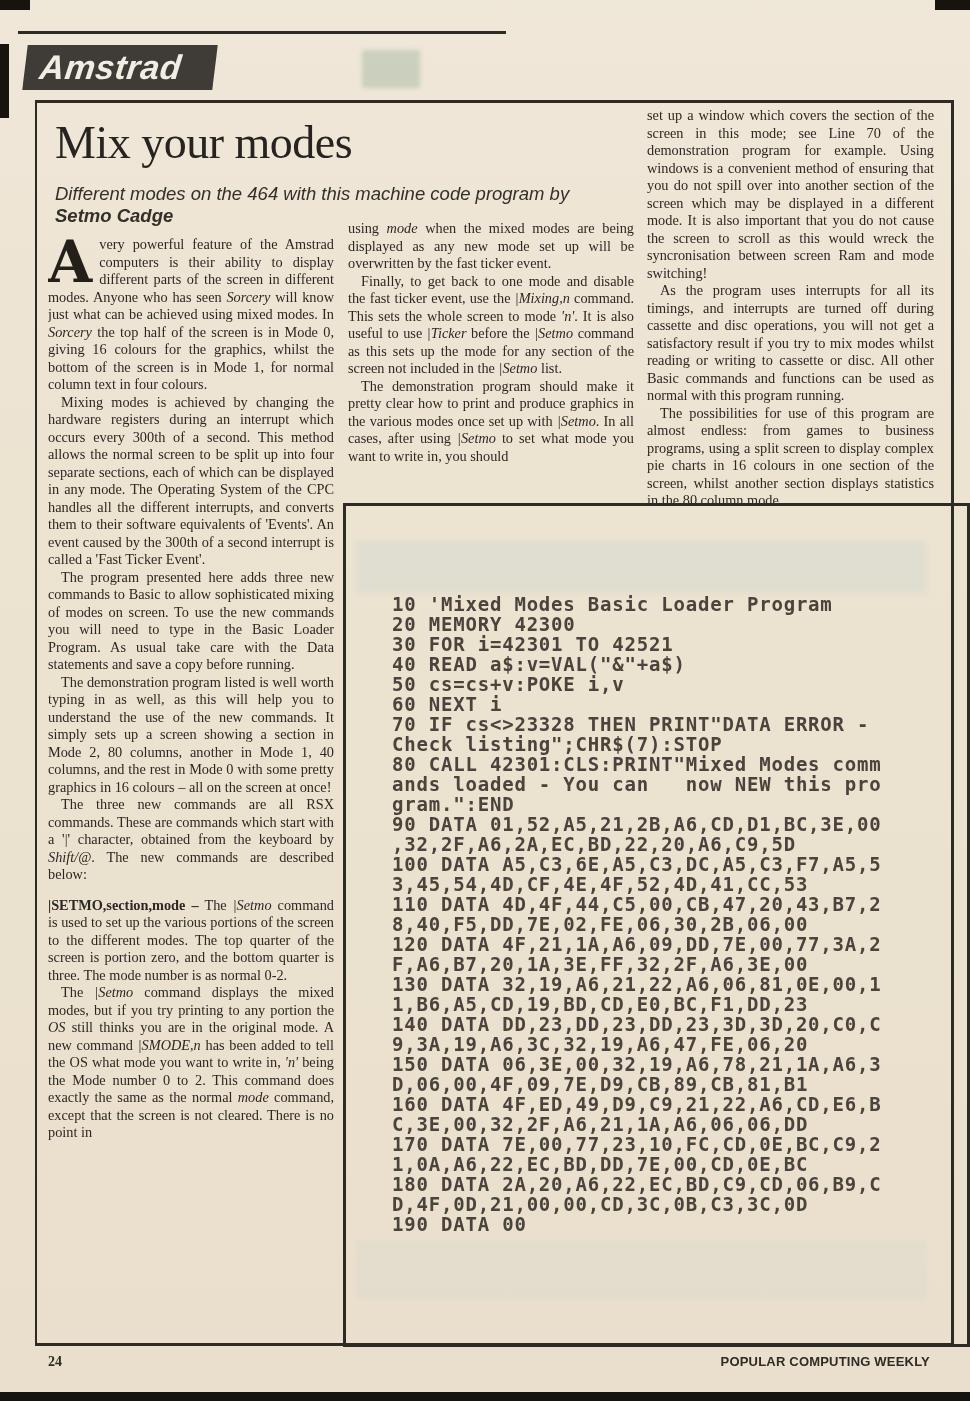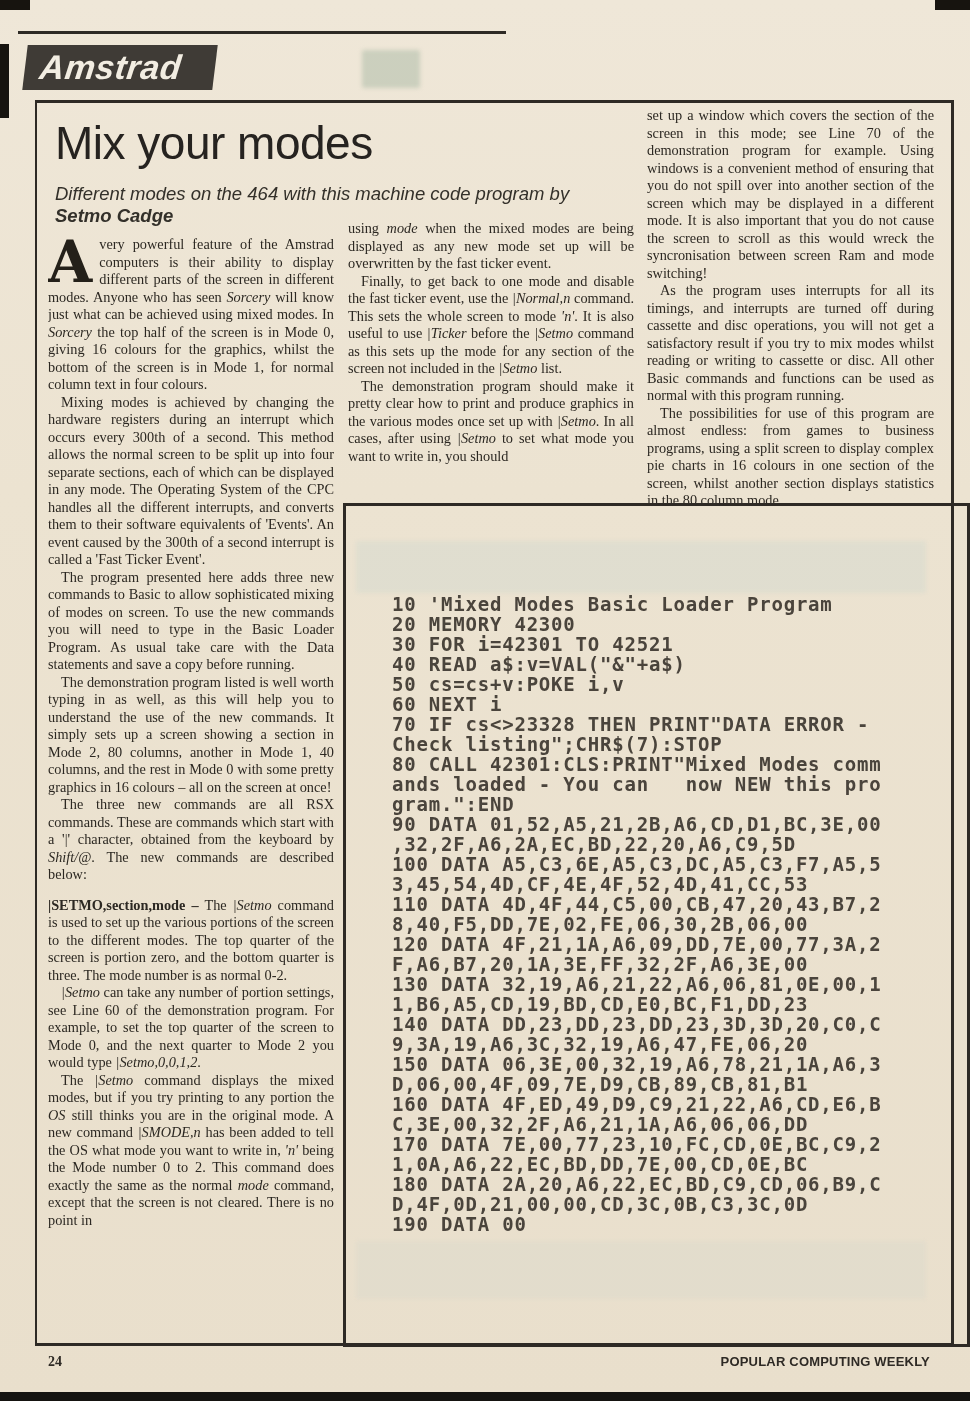--- a/index.html
+++ b/index.html
@@ -26,21 +26,21 @@
     font-style:italic;font-weight:bold;font-size:34px;color:#f2ede2;padding-left:15px;letter-spacing:0.5px;
   }
   
   .frame{
     position:absolute;left:35px;top:100px;width:919px;height:1246px;
     border:2px solid var(--rule);border-top-width:3px;border-bottom-width:3px;border-right-width:3px;
     box-sizing:border-box;
   }
   .title{
     position:absolute;left:55px;top:116px;
-    font-family:Liberation Sans, sans-serif;font-weight:500;
+    font-family:Liberation Serif, serif;font-weight:500;
     font-size:46px;letter-spacing:-0.5px;color:#262320;
   }
   .standfirst{
     position:absolute;left:55px;top:183px;width:565px;
     font-family:"Liberation Sans","DejaVu Sans",sans-serif;font-style:italic;
     font-size:18.5px;line-height:22px;color:#33302a;
   }
   
   .col{position:absolute;text-align:justify;font-size:14.3px;line-height:17.5px;overflow:hidden;}
   .col-left{left:48px;top:236px;width:286px;height:1106px;}
@@ -97,27 +97,26 @@
   <div class="title">Mix your modes</div>
   <div class="standfirst">Different modes on the 464 with this machine code program by <b>Setmo Cadge</b></div>
 
   <div class="col col-left">
     <p><span class="dropcap">A</span><span>very powerful feature of the Amstrad computers is their ability to display different parts of the screen in different modes. Anyone who has seen <i>Sorcery</i> will know just what can be achieved using mixed modes. In <i>Sorcery</i> the top half of the screen is in Mode 0, giving 16 colours for the graphics, whilst the bottom of the screen is in Mode 1, for normal column text in four colours.</span></p>
     <p class="indent">Mixing modes is achieved by changing the hardware registers during an interrupt which occurs every 300th of a second. This method allows the normal screen to be split up into four separate sections, each of which can be displayed in any mode. The Operating System of the CPC handles all the different interrupts, and converts them to their software equivalents of 'Events'. An event caused by the 300th of a second interrupt is called a 'Fast Ticker Event'.</p>
     <p class="indent">The program presented here adds three new commands to Basic to allow sophisticated mixing of modes on screen. To use the new commands you will need to type in the Basic Loader Program. As usual take care with the Data statements and save a copy before running.</p>
     <p class="indent">The demonstration program listed is well worth typing in as well, as this will help you to understand the use of the new commands. It simply sets up a screen showing a section in Mode 2, 80 columns, another in Mode 1, 40 columns, and the rest in Mode 0 with some pretty graphics in 16 colours – all on the screen at once!</p>
     <p class="indent">The three new commands are all RSX commands. These are commands which start with a '|' character, obtained from the keyboard by <i>Shift/@</i>. The new commands are described below:</p>
     <p class="lead"><b>|SETMO,section,mode –</b> The <i>|Setmo</i> command is used to set up the various portions of the screen to the different modes. The top quarter of the screen is portion zero, and the bottom quarter is three. The mode number is as normal 0-2.</p>
-    <p class="indent"><i>|Setmo</i> can take any number of portion settings, see Line 60 of the demonstration program. For example, to set the top quarter of the screen to Mode 0, and the next quarter to Mode 2 you would type <i>|Setmo,0,0,1,2</i>.</p>
     <p class="indent">The <i>|Setmo</i> command displays the mixed modes, but if you try printing to any portion the <i>OS</i> still thinks you are in the original mode. A new command <i>|SMODE,n</i> has been added to tell the OS what mode you want to write in, <i>'n'</i> being the Mode number 0 to 2. This command does exactly the same as the normal <i>mode</i> command, except that the screen is not cleared. There is no point in</p>
   </div>
 
   <div class="col col-mid">
     <p>using <i>mode</i> when the mixed modes are being displayed as any new mode set up will be overwritten by the fast ticker event.</p>
-    <p class="indent">Finally, to get back to one mode and disable the fast ticker event, use the <i>|Normal,n</i> command. This sets the whole screen to mode <i>'n'</i>. It is also useful to use <i>|Ticker</i> before the <i>|Setmo</i> command as this sets up the mode for any section of the screen not included in the <i>|Setmo</i> list.</p>
+    <p class="indent">Finally, to get back to one mode and disable the fast ticker event, use the <i>|Mixing,n</i> command. This sets the whole screen to mode <i>'n'</i>. It is also useful to use <i>|Ticker</i> before the <i>|Setmo</i> command as this sets up the mode for any section of the screen not included in the <i>|Setmo</i> list.</p>
     <p class="indent">The demonstration program should make it pretty clear how to print and produce graphics in the various modes once set up with <i>|Setmo</i>. In all cases, after using <i>|Setmo</i> to set what mode you want to write in, you should</p>
   </div>
 
   <div class="col col-right">
     <p>set up a window which covers the section of the screen in this mode; see Line 70 of the demonstration program for example. Using windows is a convenient method of ensuring that you do not spill over into another section of the screen which may be displayed in a different mode. It is also important that you do not cause the screen to scroll as this would wreck the syncronisation between screen Ram and mode switching!</p>
     <p class="indent">As the program uses interrupts for all its timings, and interrupts are turned off during cassette and disc operations, you will not get a satisfactory result if you try to mix modes whilst reading or writing to cassette or disc. All other Basic commands and functions can be used as normal with this program running.</p>
     <p class="indent">The possibilities for use of this program are almost endless: from games to business programs, using a split screen to display complex pie charts in 16 colours in one section of the screen, whilst another section displays statistics in the 80 column mode.</p>
   </div>
 
   <div class="listing-box">

